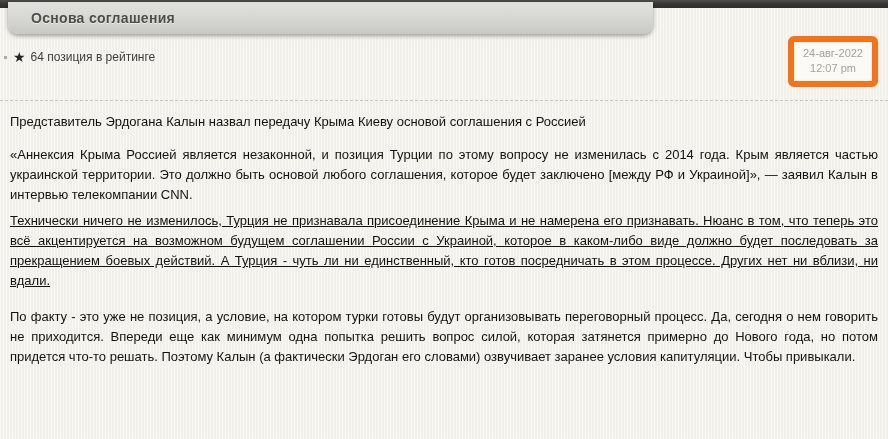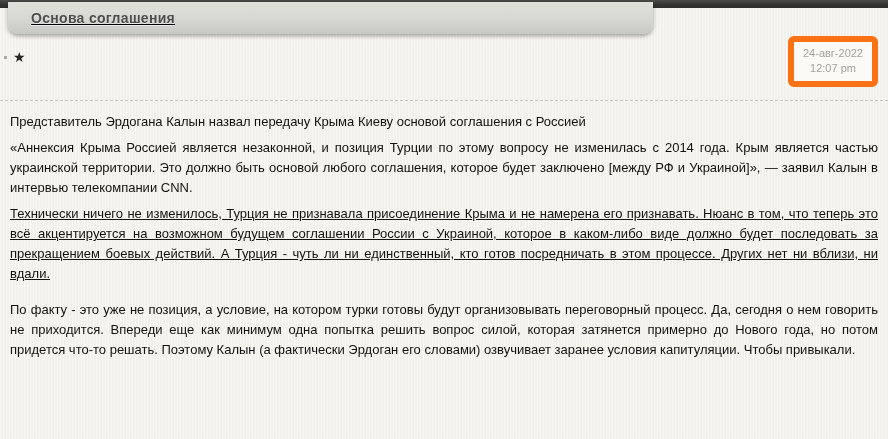--- a/index.html
+++ b/index.html
@@ -29,21 +29,20 @@
     position: absolute;
     top: 2px; left: 8px;
     width: 645px; height: 32px;
     background: linear-gradient(180deg, #e0e0dd 0%, #d6d6d2 55%, #c7c7c3 100%);
     border-radius: 0 0 10px 10px;
     box-shadow: 0 2px 4px rgba(0,0,0,0.35);
     z-index: 2;
     display: flex;
     align-items: center;
     cursor: pointer;
-    text-decoration: underline;
   }
   .title-tab h1 {
     padding-left: 23px;
     font-size: 14px;
     font-weight: bold;
     color: #4c4c4a;
     letter-spacing: 0.3px;
     text-shadow: 0 1px 0 rgba(255,255,255,0.55);
   }
 
@@ -100,37 +99,38 @@
   
   .article {
     position: absolute;
     top: 112px; left: 10px; right: 10px;
     color: #121210;
     font-size: 13px;
     line-height: 20px;
     text-align: justify;
   }
   .article p { margin: 0; }
-  .article p.gap-lg { margin-bottom: 6px; }
+  .article p.gap-lg { margin-bottom: 13px; }
   .article p.gap-0  { margin-bottom: 0; }
   .article p.gap-md { margin-bottom: 6px; }
   .article p.gap-sm { margin-bottom: 16px; text-decoration: underline; }
 </style>
 </head>
 <body>
 
 <div class="topbar"></div>
 
 <div class="title-tab">
   <h1>Основа соглашения</h1>
 </div>
 
 <div class="meta-row">
   <span class="bullet"></span>
   <span class="star">★</span>
+  <a class="rating">64 позиция в рейтинге</a>
 </div>
 
 <div class="date-badge">
   <span>24-авг-2022</span>
   <span>12:07 pm</span>
 </div>
 
 <hr class="separator">
 
 <div class="article">

